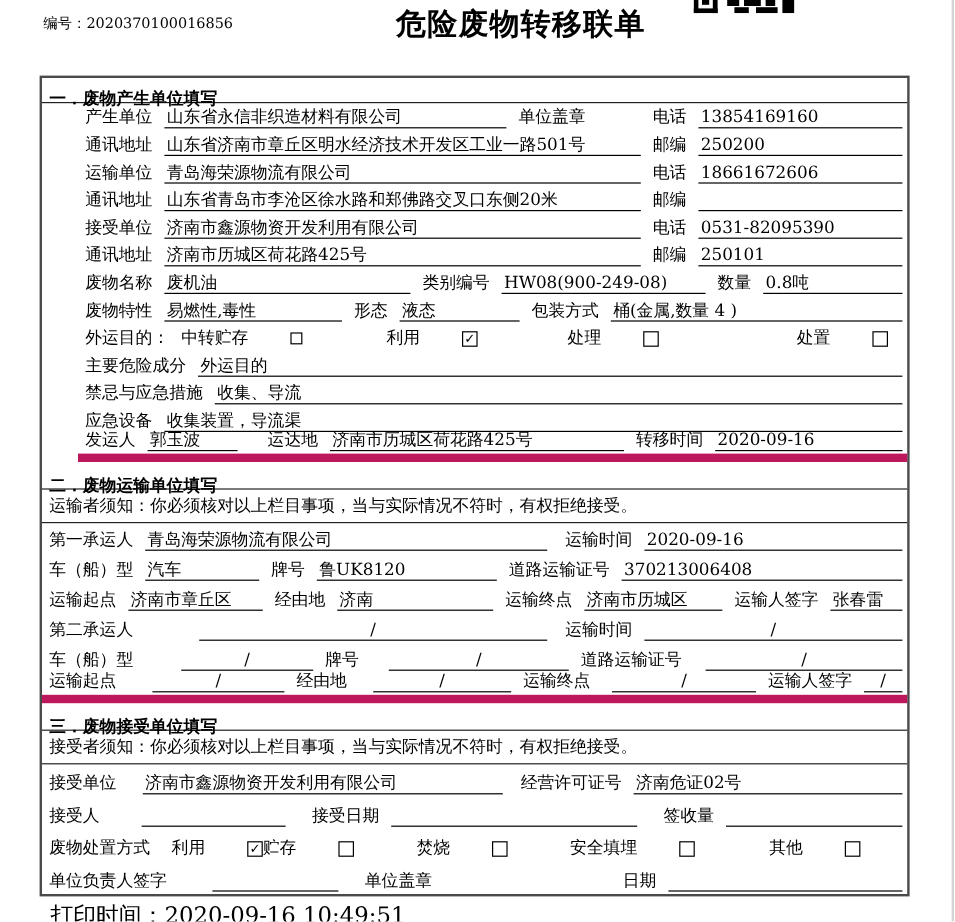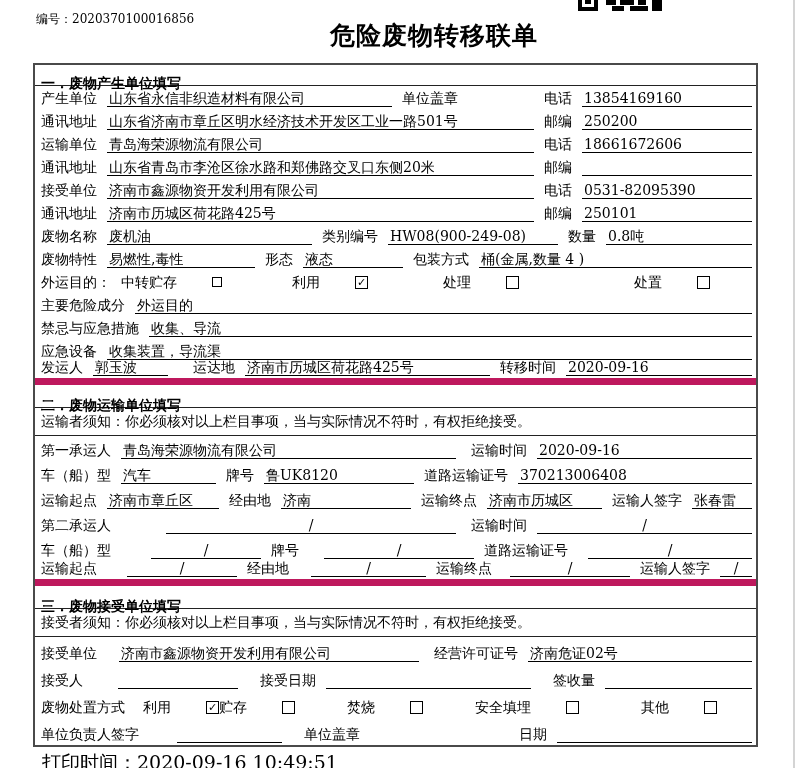--- a/index.html
+++ b/index.html
@@ -4,42 +4,42 @@
 <style>
   * { box-sizing: border-box; }
   html,body { margin:0; padding:0; }
   body {
     width:796px; height:768px; background:#fff; color:#000;
     font-family:"DejaVu Serif","Liberation Serif",serif;
     font-size:14px; position:relative; overflow:hidden;
   }
   .docno { position:absolute; left:36px; top:11px; font-size:12px; white-space:nowrap; }
   .title {
-    position:absolute; left:330px; top:19px; font-size:25px; font-weight:bold;
+    position:absolute; left:330px; top:3px; font-size:25px; font-weight:bold;
     font-family:"DejaVu Sans","Liberation Sans",sans-serif; letter-spacing:1px; white-space:nowrap;
   }
   .qr { position:absolute; left:578px; top:0; }
   .window-edge { position:absolute; right:1px; top:0; bottom:0; width:2px; background:#d4d4d4; }
 
   .table {
     position:absolute; left:33px; top:63px; width:725px;
     border:2px solid #4a4a4a; background:#fff;
   }
   .sech {
     height:19px; line-height:17px; padding:10px 6px; font-weight:bold; font-size:14px;
     font-family:"DejaVu Sans","Liberation Sans",sans-serif;
     border-bottom:1px solid #222; white-space:nowrap;
   }
   .sech.tall { height:23px; line-height:21px; }
   .notice-row {
     height:28px; display:flex; align-items:center; padding:0 6px;
     border-bottom:1px solid #222; white-space:nowrap;
   }
   .row { display:flex; align-items:flex-end; padding:0 4px 2px 6px; }
-  .s1 .row { height:23px; }
+  .s1 .row { height:23px;margin-left:30px; }
   .s2 .row { height:25px; }
   .s3 .row { height:27px; }
   .row.sep { border-bottom:7px solid #be185d; }
   .lbl { white-space:nowrap; margin-right:10px; line-height:18px; }
   .val {
     border-bottom:1px solid #000; height:18px; line-height:18px;
     margin-right:10px; white-space:nowrap; overflow:hidden; padding:0 2px;
   }
   .fx { flex:1 1 auto; margin-right:0; }
   .end { margin-right:0; }

